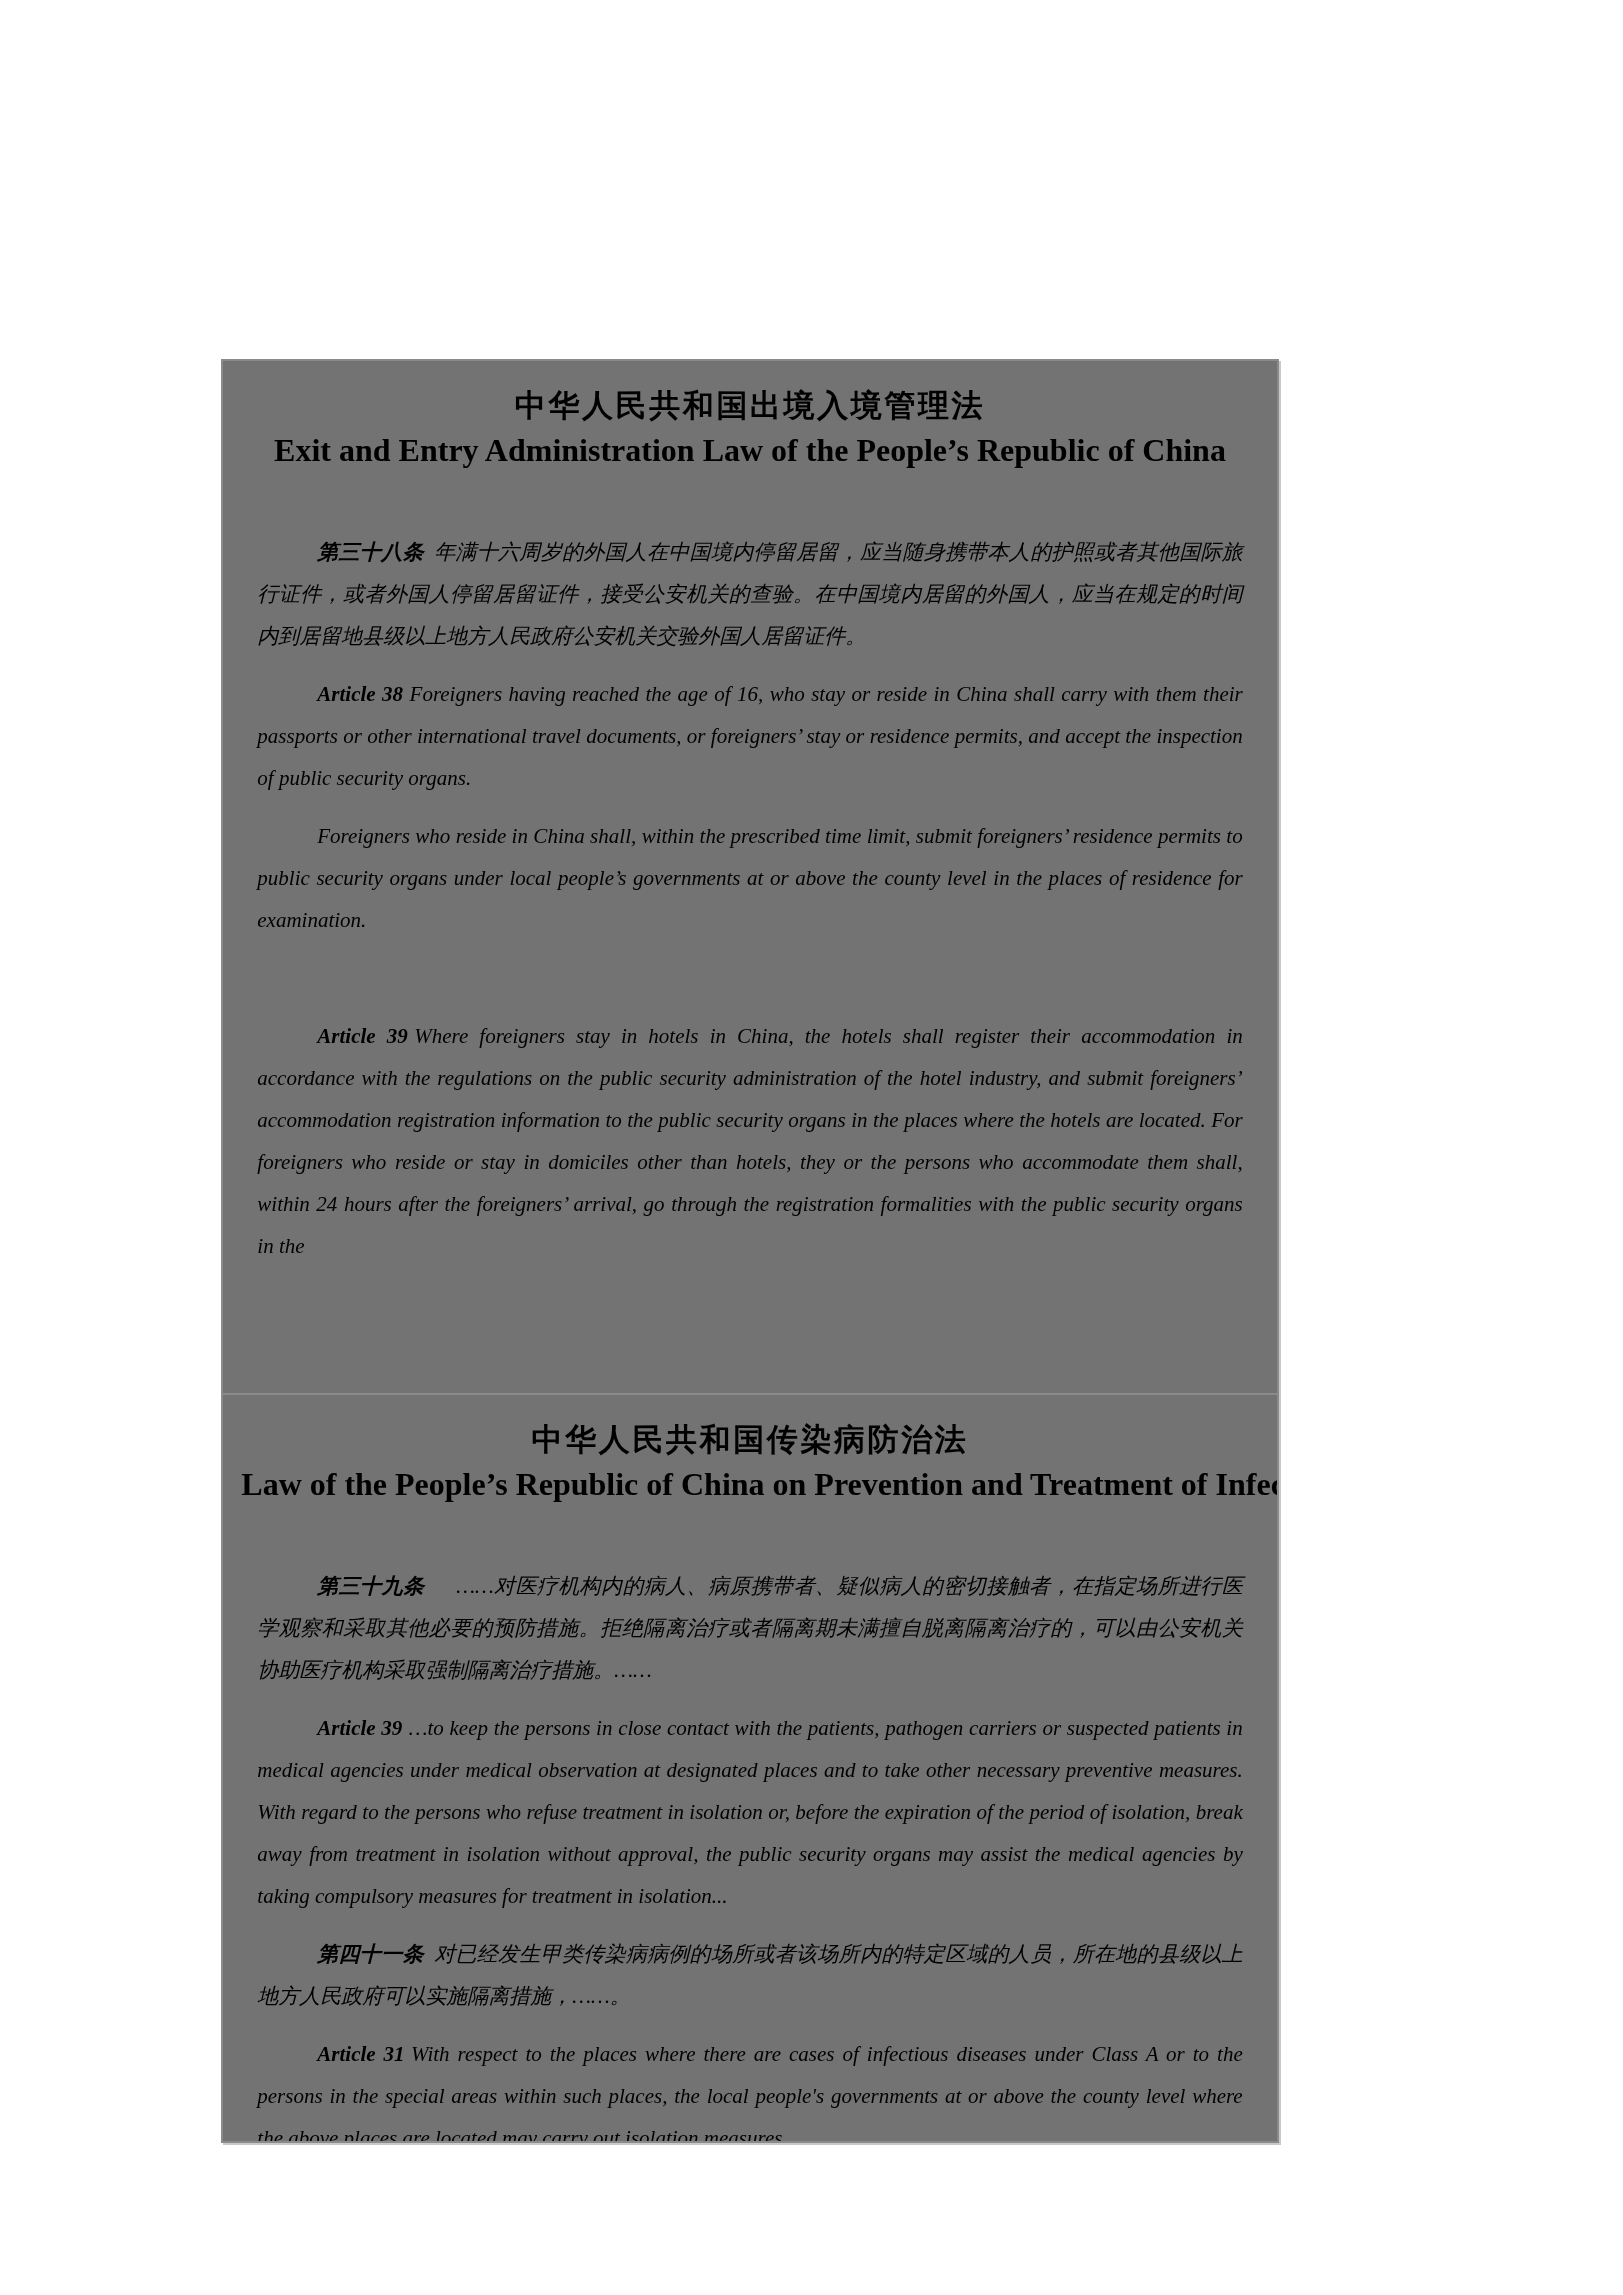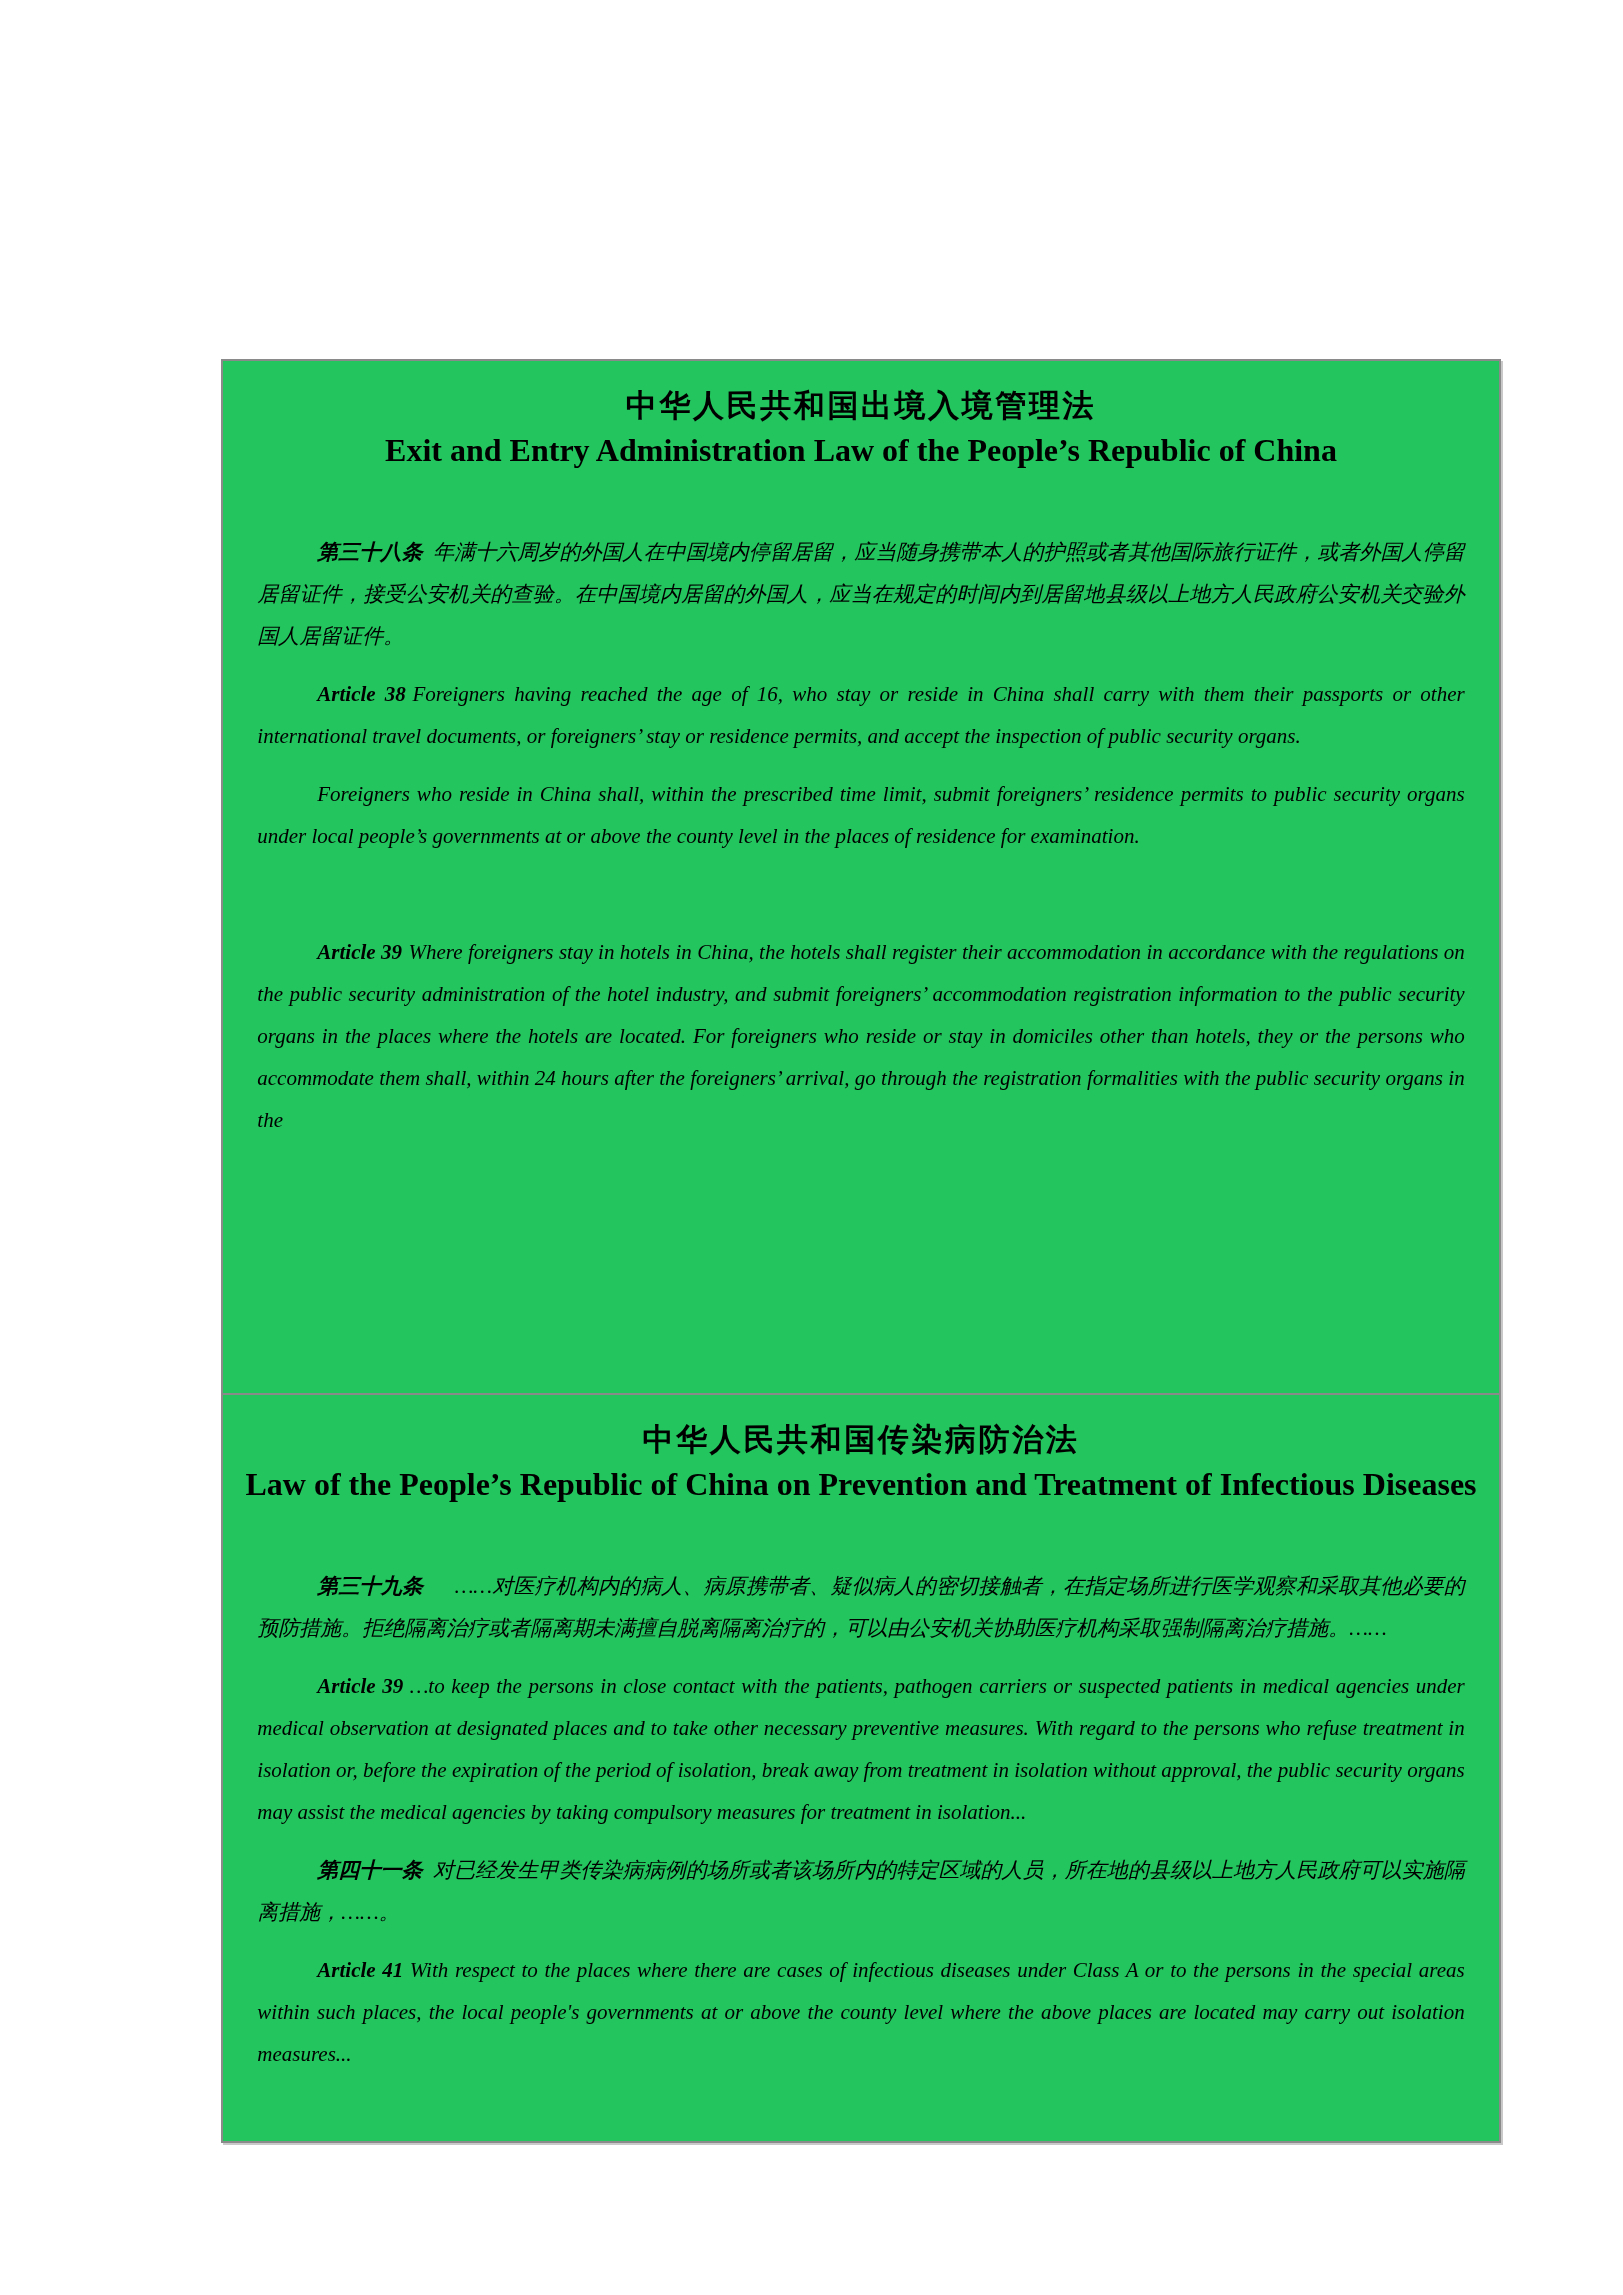--- a/index.html
+++ b/index.html
@@ -11,25 +11,25 @@
     position: relative;
     width: 1623px;
     height: 2295px;
     background: #ffffff;
     color: #000000;
     font-family: "Liberation Serif", "DejaVu Serif", serif;
   }
   .law-box {
     position: absolute;
     left: 221px;
-    width: 1280px;
+    width: 1058px;
     box-sizing: border-box;
     border: 2px solid #8a8a8a;
     box-shadow: 2px 2px 0 #c9c9c9;
-    background: #22c55e;
+    background: #737373;
     padding: 21px 18.3px 0 18.3px;
     overflow: hidden;
   }
   .box-1 { top: 359px;  height: 1036px; }
   .box-2 { top: 1393px; height: 750px; }
 
   .title-cn {
     margin: 0;
     text-align: center;
     font-weight: bold;
@@ -90,17 +90,17 @@
     <p class="title-cn">中华人民共和国传染病防治法</p>
     <p class="title-en">Law of the People’s Republic of China on Prevention and Treatment of Infectious Diseases</p>
     <div class="title-gap"></div>
 
     <p class="para cn"><span class="lead">第三十九条</span><span>　……对医疗机构内的病人、病原携带者、疑似病人的密切接触者，在指定场所进行医学观察和采取其他必要的预防措施。拒绝隔离治疗或者隔离期未满擅自脱离隔离治疗的，可以由公安机关协助医疗机构采取强制隔离治疗措施。……</span></p>
 
     <p class="para en"><span class="lead">Article 39</span><span>…to keep the persons in close contact with the patients, pathogen carriers or suspected patients in medical agencies under medical observation at designated places and to take other necessary preventive measures. With regard to the persons who refuse treatment in isolation or, before the expiration of the period of isolation, break away from treatment in isolation without approval, the public security organs may assist the medical agencies by taking compulsory measures for treatment in isolation...</span></p>
 
     <p class="para cn"><span class="lead">第四十一条</span><span>对已经发生甲类传染病病例的场所或者该场所内的特定区域的人员，所在地的县级以上地方人民政府可以实施隔离措施，……。</span></p>
 
-    <p class="para en"><span class="lead">Article 41</span><span>With respect to the places where there are cases of infectious diseases under Class A or to the persons in the special areas within such places, the local people's governments at or above the county level where the above places are located may carry out isolation measures...</span></p>
+    <p class="para en"><span class="lead">Article 31</span><span>With respect to the places where there are cases of infectious diseases under Class A or to the persons in the special areas within such places, the local people's governments at or above the county level where the above places are located may carry out isolation measures...</span></p>
   </div>
 
 </div>
 
 
 </body></html>

